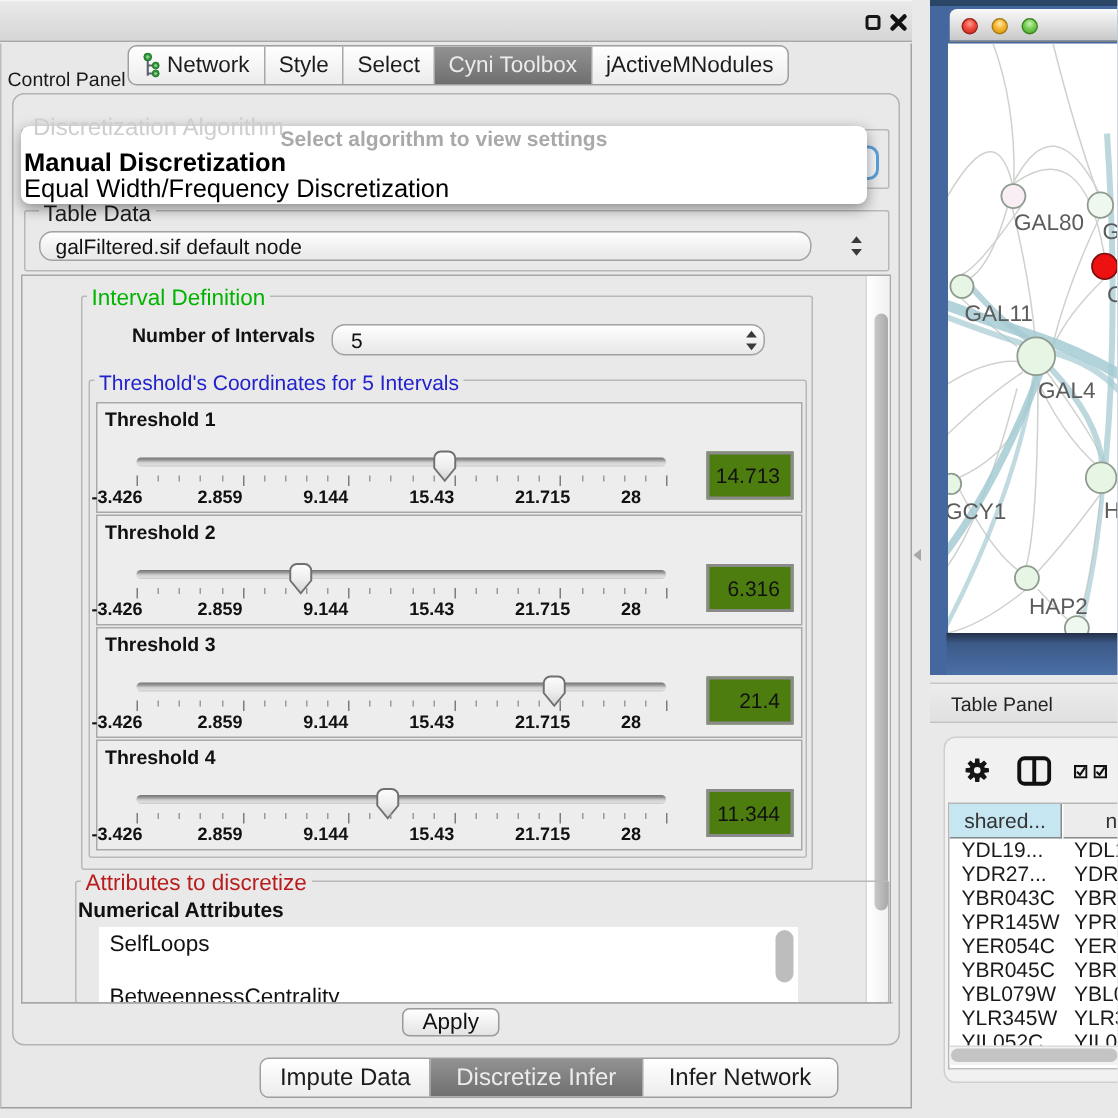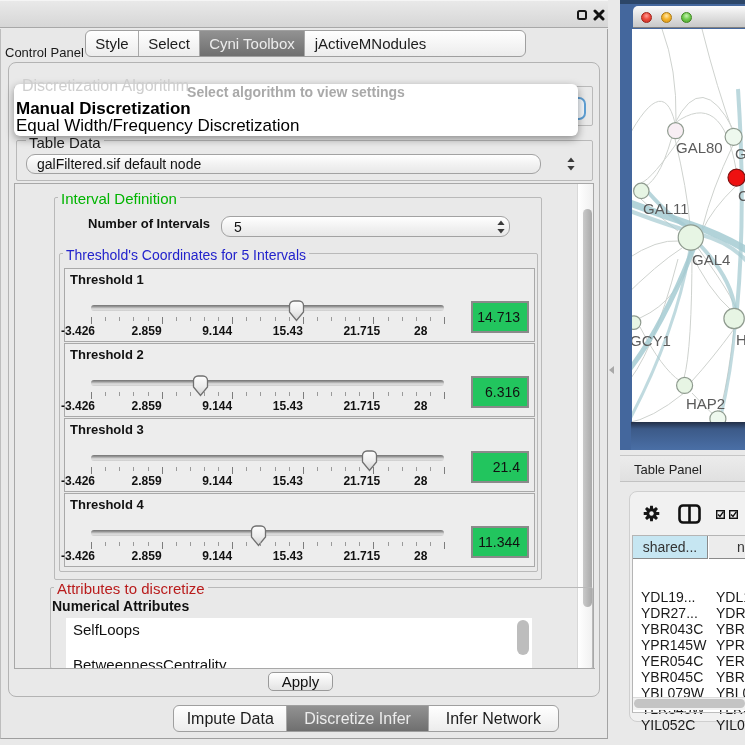--- a/index.html
+++ b/index.html
@@ -34,21 +34,21 @@
 #vthumb { position:absolute; left:568px; top:25px; width:9px; height:398px; border-radius:5px;
   background:linear-gradient(to right,#c9c9c9,#a9a9a9); }
 
 .tpanel { position:absolute; left:64px; width:471px; height:74px; background:#ededed;
   border:1px solid #a9a9a9; }
 .tlabel { position:absolute; left:5px; top:3px; font-size:13px; font-weight:bold; color:#111; }
 .groove { position:absolute; left:26px; top:36px; width:353px; height:6px; border-radius:3px;
   background:linear-gradient(#737373 0%,#9a9a9a 30%,#cfcfcf 55%,#dedede 80%,#c9c9c9 100%); }
 .tk { position:absolute; width:1px; background:#7d7d7d; } .tkm { position:absolute; width:1px; background:#9a9a9a; }
 .tl { position:absolute; width:60px; font-size:12px; font-weight:bold; color:#111; }
-.vbox { position:absolute; left:406px; top:32px; width:58px; height:32px; background:#22c55e;
+.vbox { position:absolute; left:406px; top:32px; width:58px; height:32px; background:#4d7c0f;
   border:2px solid #8a8a8a; font-size:14px; color:#111; text-align:right;
   line-height:28px; padding-right:7px; }
 
 .combo { position:absolute; background:linear-gradient(#ffffff,#f0f0f0 60%,#e8e8e8);
   border:1px solid #a2a2a2; border-radius:9px; font-size:14px; color:#111; }
 
 #popup { position:absolute; left:14px; top:84px; width:564px; height:52px; background:#fff;
   border-radius:6px; box-shadow:0 3px 9px rgba(0,0,0,0.4); }
 
 #attrlist { position:absolute; left:66px; top:618px; width:466px; height:50px; background:#fff;
@@ -67,21 +67,21 @@
   overflow:hidden; }
 #underwin { position:absolute; left:11px; top:422px; width:114px; height:28px;
   background:linear-gradient(#232f47,#3c5a88 25%,#4a6fa6); }
 #tphead { position:absolute; left:620px; top:455px; width:125px; height:27px;
   background:linear-gradient(#ececec,#e0e0e0); border-top:1px solid #c6c6c6;
   border-bottom:1px solid #c2c2c2; }
 #tpcard { position:absolute; left:629px; top:491px; width:125px; height:231px;
   background:#f1f1f1; border:1px solid #cfcfcf; border-radius:8px; }
 #ttable { position:absolute; left:632px; top:535px; width:113px; height:178px; background:#fff;
   border-top:1px solid #b5b5b5; border-left:1px solid #b5b5b5; overflow:hidden; }
-.trow { position:absolute; left:632px; width:113px; height:16px; font-size:14px; color:#1a1a1a;margin-top:31px; }
+.trow { position:absolute; left:632px; width:113px; height:16px; font-size:14px; color:#1a1a1a; }
 .trow .c1 { position:absolute; left:9px; }
 .trow .c2 { position:absolute; left:84px; }
 </style></head>
 <body>
 <div id="stage">
 <svg width="0" height="0">
       <defs>
 <linearGradient id="thg" x1="0" y1="0" x2="0" y2="1">
 <stop offset="0" stop-color="#fdfdfd"></stop>
           <stop offset="0.55" stop-color="#ececec"></stop>
@@ -95,20 +95,29 @@
 <div id="titlebar">
       <span class="t">Control Panel</span>
     </div>
 <div class="abs" style="left:577px;top:10px;width:10px;height:10px;border:2px solid #161616;border-radius:2.5px"></div>
 <svg class="abs" style="left:593px;top:9px" width="12" height="12" viewBox="0 0 12 12">
 <path d="M2 2 L10 10 M10 2 L2 10" stroke="#111" stroke-width="3" stroke-linecap="round"></path>
     </svg>
 
 
 <div class="tabbar" style="left:85px;top:30px;width:441px">
+<div class="tab" style="width:91px"><svg width="12" height="17" viewBox="0 0 12 17" style="margin-right:4px">
+<path d="M3.5 4 V15.5 M3.5 8.7 H8 M3.5 14 H8" fill="none" stroke="#5c616e" stroke-width="1.4"></path>
+<circle cx="3.5" cy="3" r="2.6" fill="#2f9139" stroke="#1f7a2a" stroke-width="0.6"></circle>
+<circle cx="3.5" cy="3" r="1.2" fill="#8cd08c"></circle>
+<circle cx="8.8" cy="8.7" r="2.3" fill="#2f9139" stroke="#1f7a2a" stroke-width="0.6"></circle>
+<circle cx="8.8" cy="8.7" r="1" fill="#8cd08c"></circle>
+<circle cx="8.8" cy="14" r="2.3" fill="#2f9139" stroke="#1f7a2a" stroke-width="0.6"></circle>
+<circle cx="8.8" cy="14" r="1" fill="#8cd08c"></circle>
+</svg>Network</div>
 <div class="tab" style="width:53px">Style</div>
 <div class="tab" style="width:61px">Select</div>
 <div class="tab sel" style="width:105px">Cyni Toolbox</div>
 <div class="tab" style="width:131px">jActiveMNodules</div>
 </div>
 
 <div id="panel"></div>
 
 
 <div class="group" style="left:16px;top:140px;width:577px;height:41px"></div>

